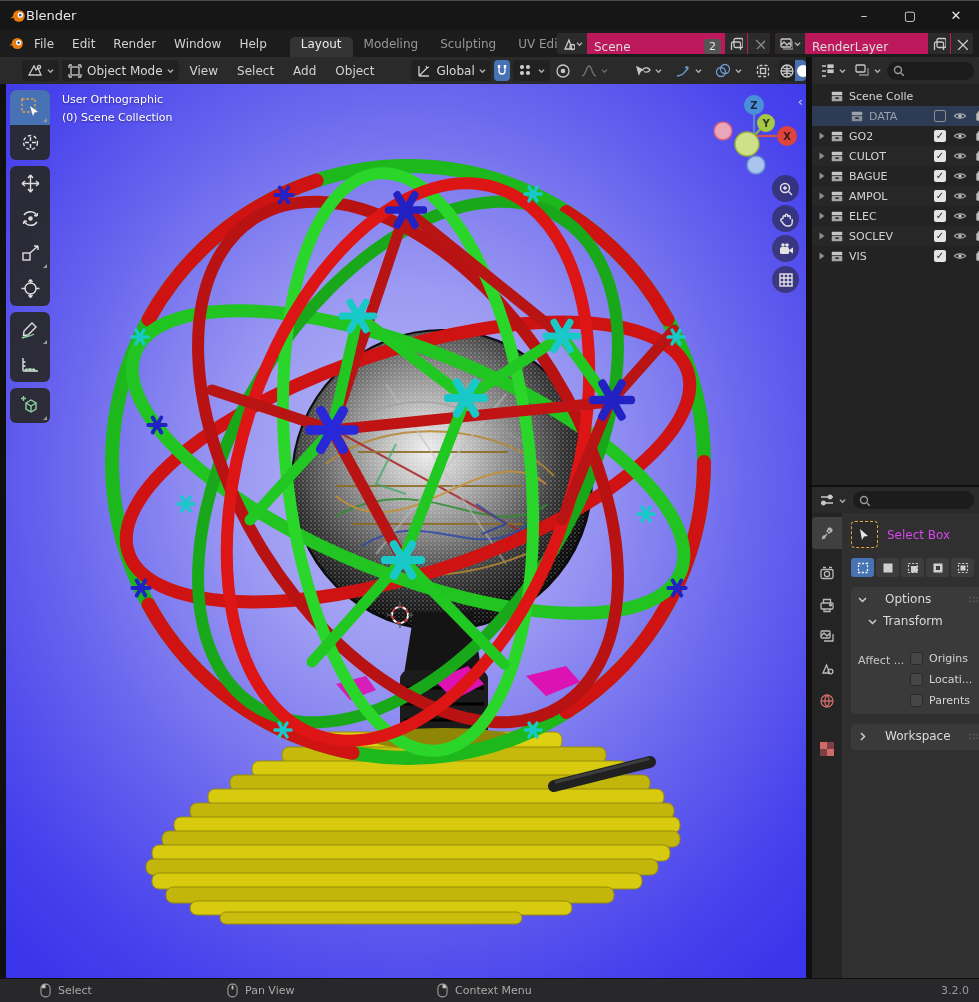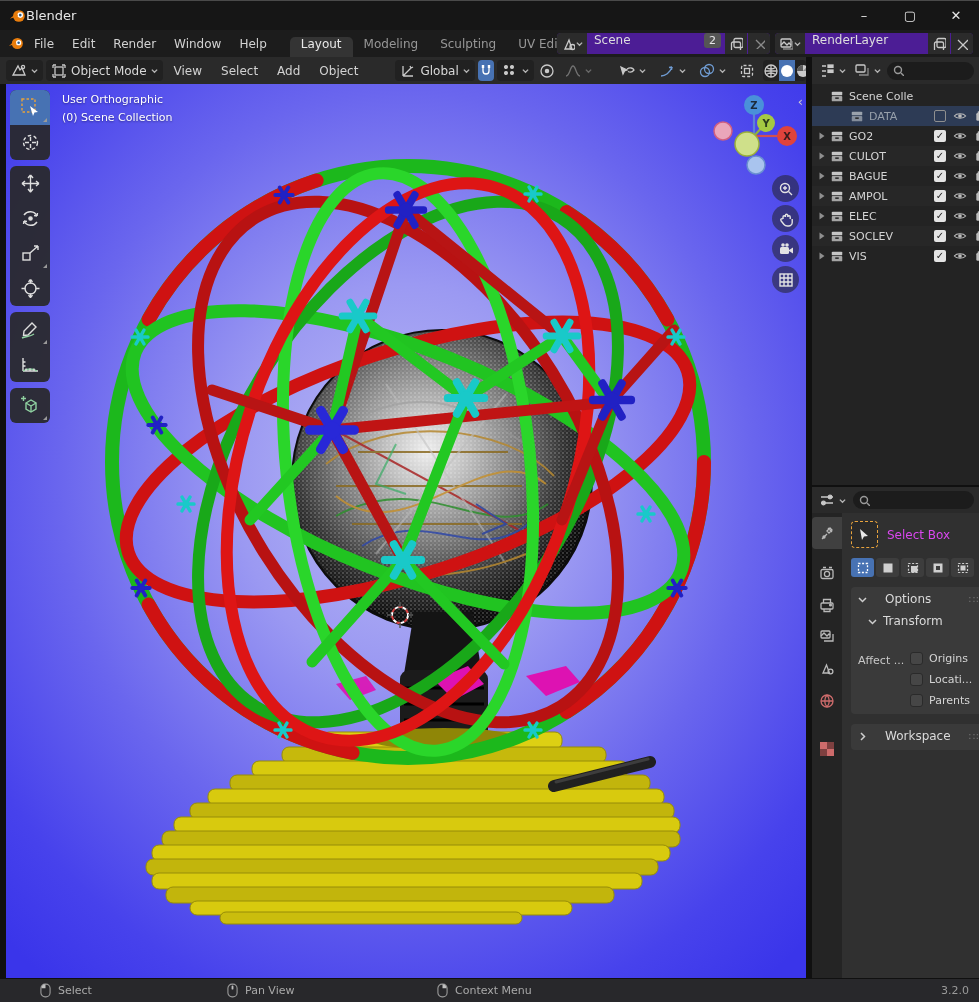--- a/index.html
+++ b/index.html
@@ -15,29 +15,29 @@
   .winbtns{margin-left:auto;display:flex;height:100%}
   .wbtn{width:46px;height:100%;display:flex;align-items:center;justify-content:center;color:#e8e8e8;font-size:13px}
 
   
   .menubar{left:0;top:30px;width:979px;height:27px;background:#1c1c1c;display:flex;align-items:center}
   .mitem{padding:4px 9px;color:#d2d2d2;font-size:12px;border-radius:3px}
   .tabs{display:flex;margin-left:14px;height:100%;align-items:flex-end}
   .tab{padding:0 11px 6px;color:#979797;font-size:12px;white-space:nowrap}
   .tab.active{background:#343434;color:#e8e8e8;border-radius:5px 5px 0 0}
   .tab.clip{max-width:38px;overflow:hidden}
-  .widget{position:absolute;top:33px;height:21px;display:flex;align-items:flex-start;background:#4c1d95;border-radius:4px;overflow:hidden}
+  .widget{position:absolute;top:33px;height:21px;display:flex;align-items:flex-end;background:#be185d;border-radius:4px;overflow:hidden}
   .widget .wicon{width:30px;height:100%;background:#2b2b2b;display:flex;align-items:center;justify-content:center;gap:1px}
   .widget .wval{flex:1;padding:0 7px;color:#dedede;font-size:12px;white-space:nowrap;overflow:hidden}
   .badge{background:#555;color:#e8e8e8;border-radius:3px;padding:1px 5px;font-size:11px;margin-right:3px}
   .sq{width:22px;height:100%;display:flex;align-items:center;justify-content:center;background:#2b2b2b;margin-left:1px}
   .chev{width:7px;height:7px;fill:none;stroke:#b5b5b5;stroke-width:1.6}
 
   
-  .toolheader{left:0;top:57px;width:806px;height:27px;background:#2a2a2a;display:flex;align-items:center;padding-left:6px;gap:3px}
+  .toolheader{left:0;top:57px;width:806px;height:27px;background:#2a2a2a;display:flex;align-items:center;padding-left:22px;gap:3px}
   .hbtn{height:21px;background:#212121;border-radius:4px;display:flex;align-items:center;padding:0 5px;gap:4px;color:#d8d8d8;white-space:nowrap}
   .hmenu{padding:3px 8px;color:#d2d2d2}
   .hico{width:16px;height:16px;fill:none;stroke:#c9c9c9;stroke-width:1.3}
   .hbtn.on{background:#4772b3}
   .hbtn.plain{background:transparent}
   .shadebar{display:flex;background:#212121;border-radius:4px;overflow:hidden;height:21px}
   .shadebtn{width:24px;height:21px;display:flex;align-items:center;justify-content:center}
   .shadebtn.on{background:#4772b3}
 
   

